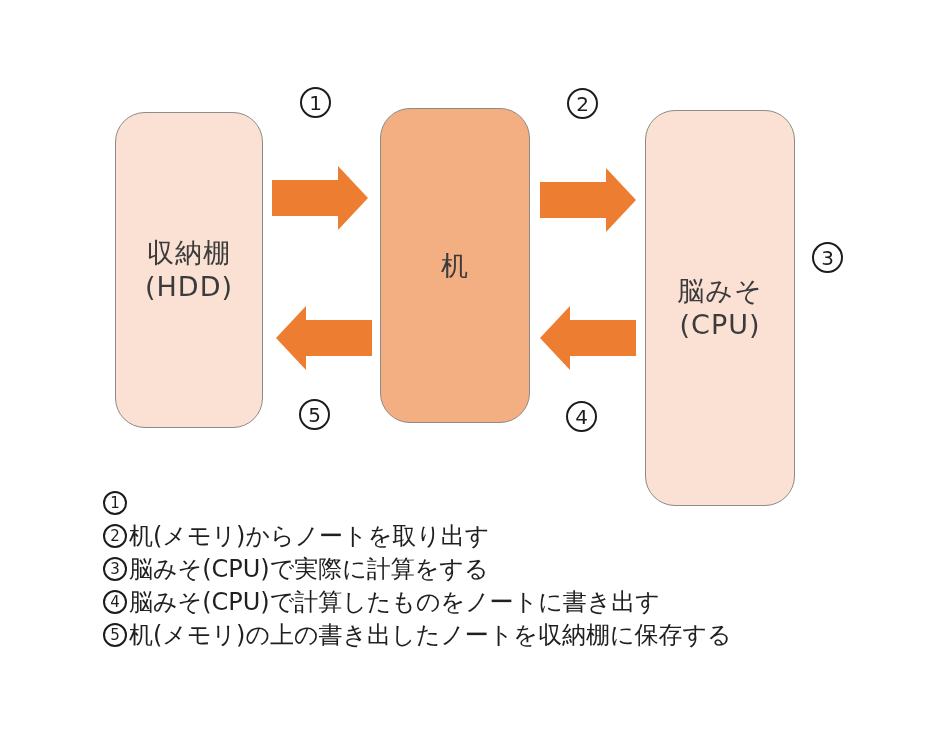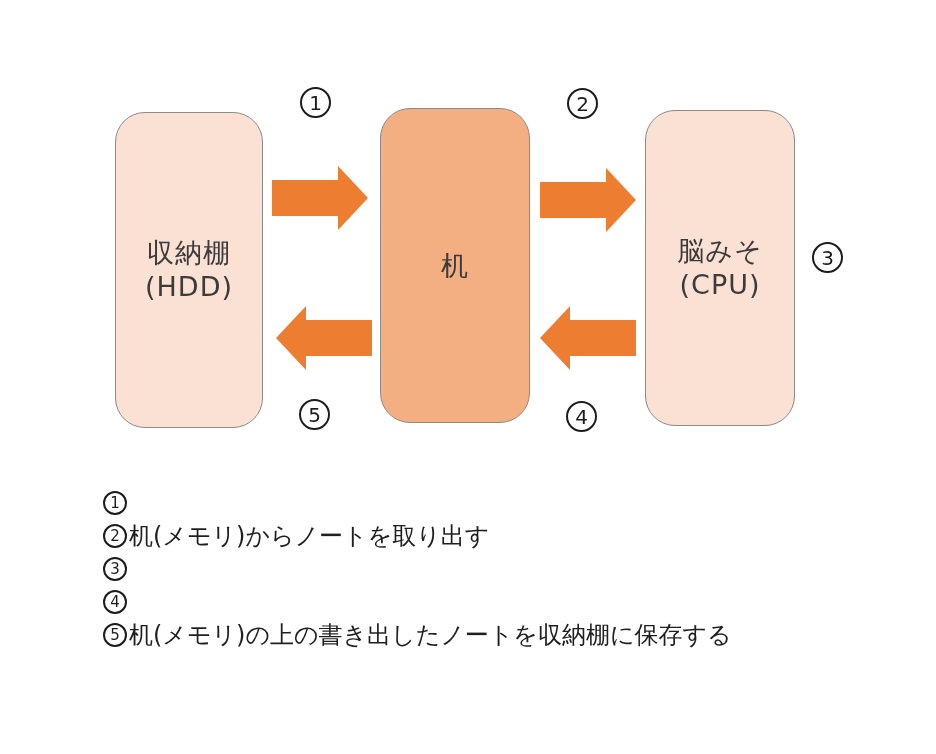--- a/index.html
+++ b/index.html
@@ -26,21 +26,21 @@
     align-items: center;
     justify-content: center;
     font-size: 27px;
     line-height: 34px;
     color: #3b3b3b;
     letter-spacing: 1px;
     text-align: center;
   }
   .node-hdd  { left: 115px; top: 112px; width: 148px; height: 316px; background: #FBE1D3; }
   .node-mem  { left: 380px; top: 108px; width: 150px; height: 315px; background: #F3AF82; }
-  .node-cpu  { left: 645px; top: 110px; width: 150px; height: 316px; background: #FBE1D3; }
+  .node-cpu  { left: 645px; top: 110px; width: 150px; height: 396px; background: #FBE1D3; }
   
   .arrow {
     position: absolute;
     width: 96px;
     height: 64px;
   }
   .arrow-1 { left: 272px; top: 166px; }
   .arrow-2 { left: 540px; top: 168px; }
   .arrow-4 { left: 540px; top: 306px; }
   .arrow-5 { left: 276px; top: 306px; }
@@ -149,23 +149,25 @@
   <div class="legend">
     <div class="legend-row">
       <span class="legend-badge">1</span>
     </div>
     <div class="legend-row">
       <span class="legend-badge">2</span>
       <span>机(メモリ)からノートを取り出す</span>
     </div>
     <div class="legend-row">
       <span class="legend-badge">3</span>
+      <span>脳みそ(CPU)で実際に計算をする</span>
     </div>
     <div class="legend-row">
       <span class="legend-badge">4</span>
+      <span>脳みそ(CPU)で計算したものをノートに書き出す</span>
     </div>
     <div class="legend-row">
       <span class="legend-badge">5</span>
       <span>机(メモリ)の上の書き出したノートを収納棚に保存する</span>
     </div>
   </div>
 
 </div>
 
 </body></html>

